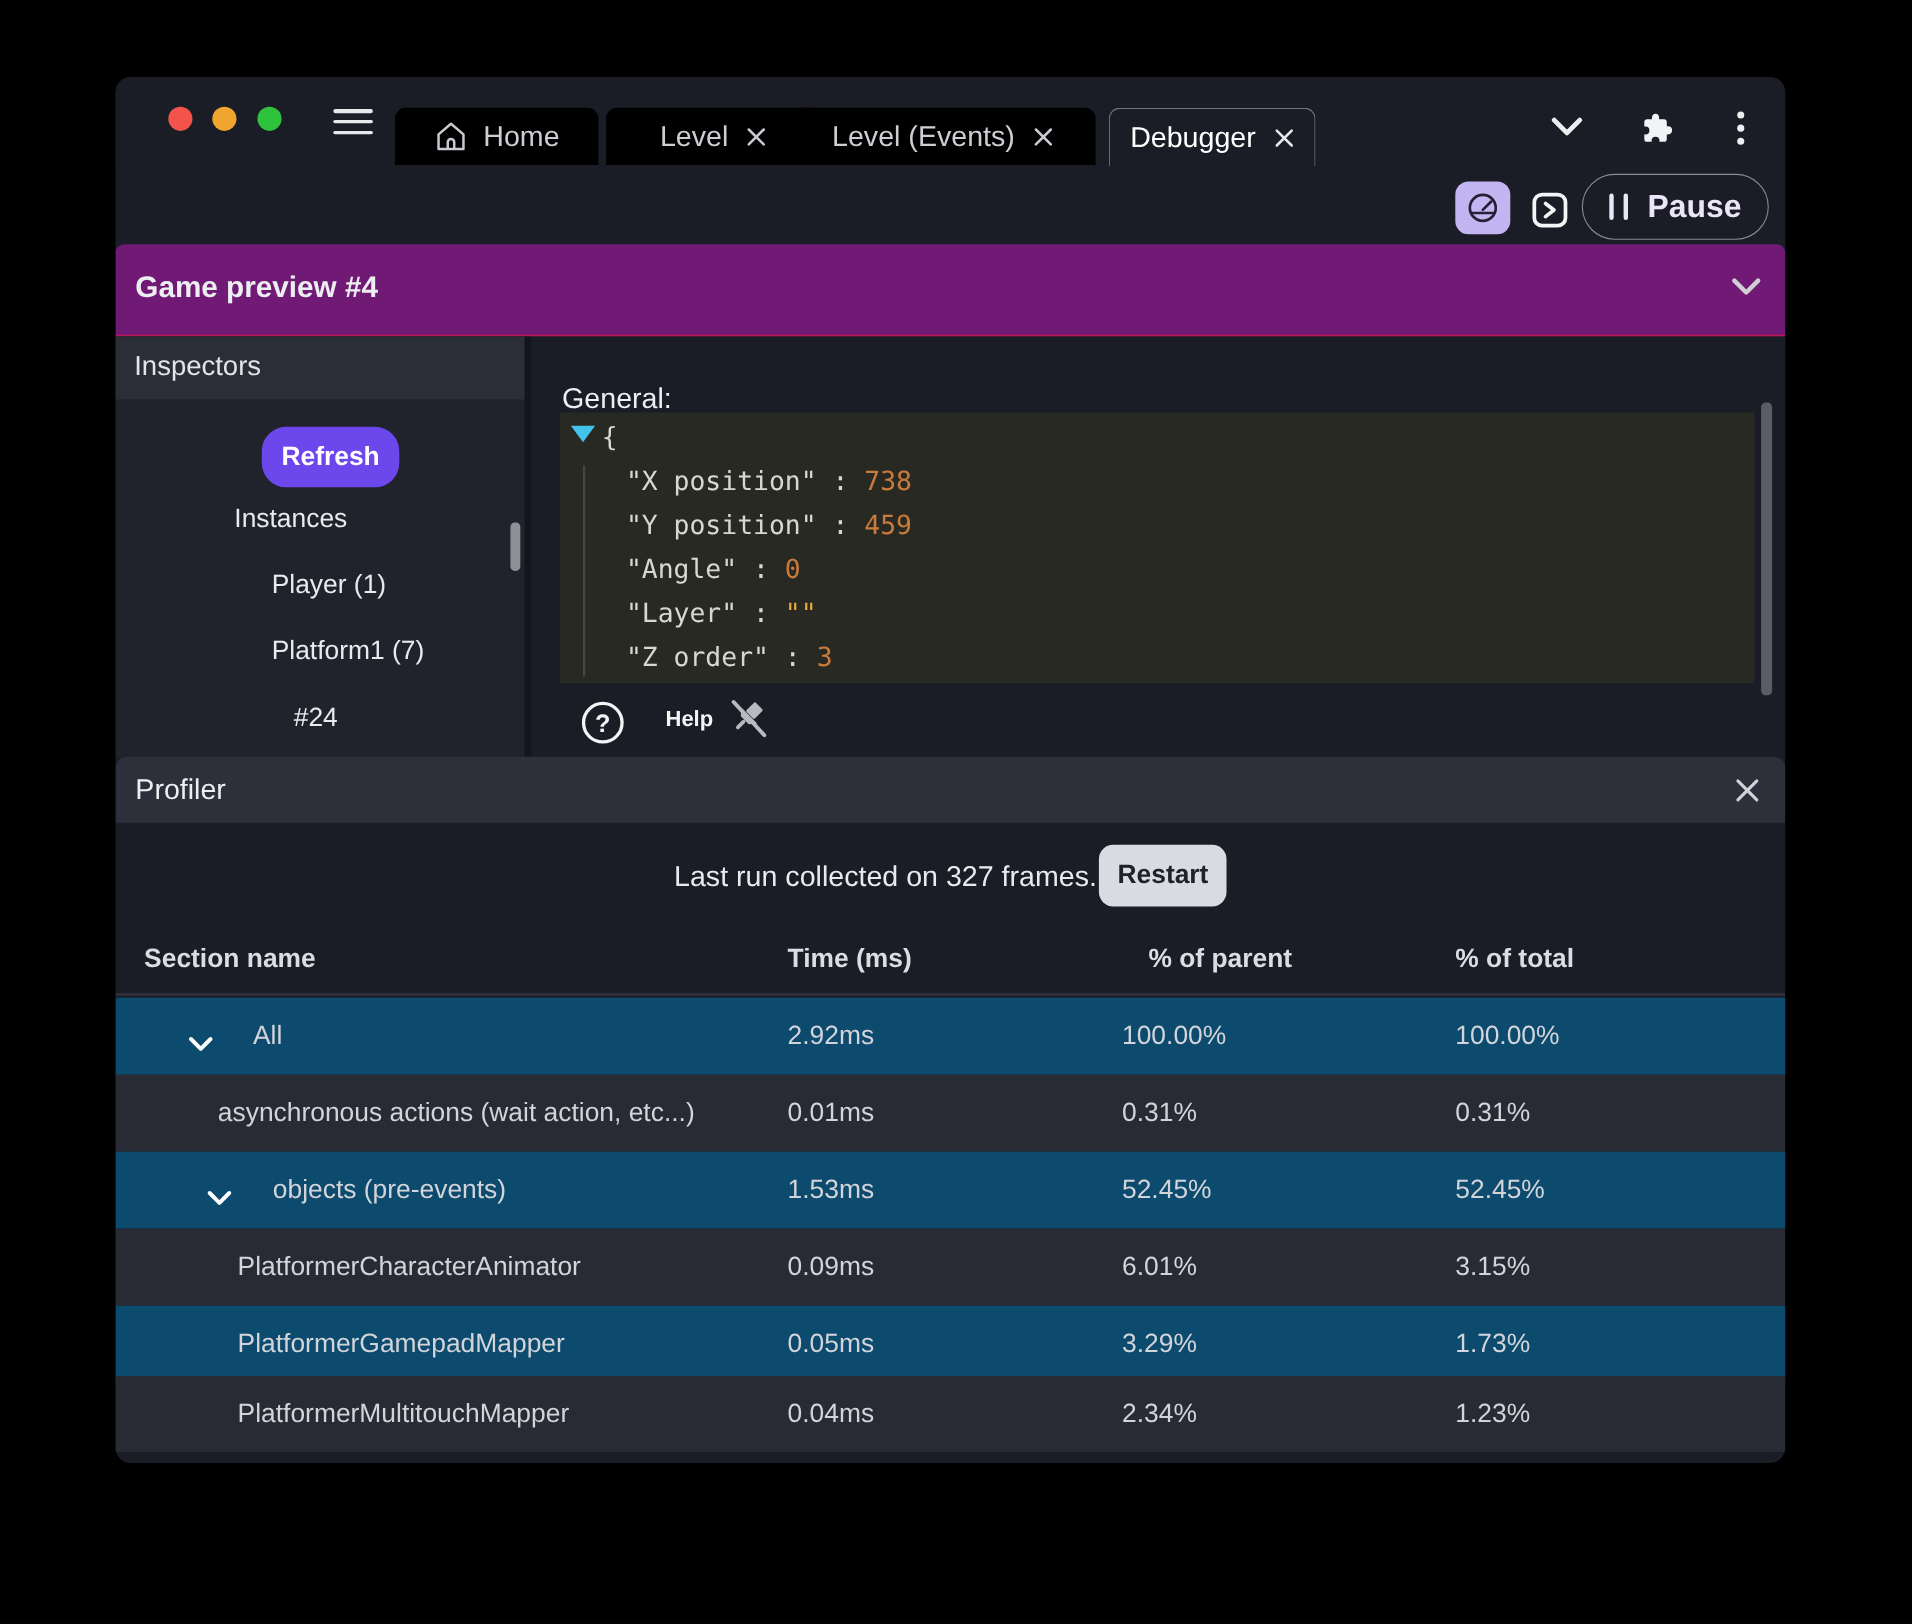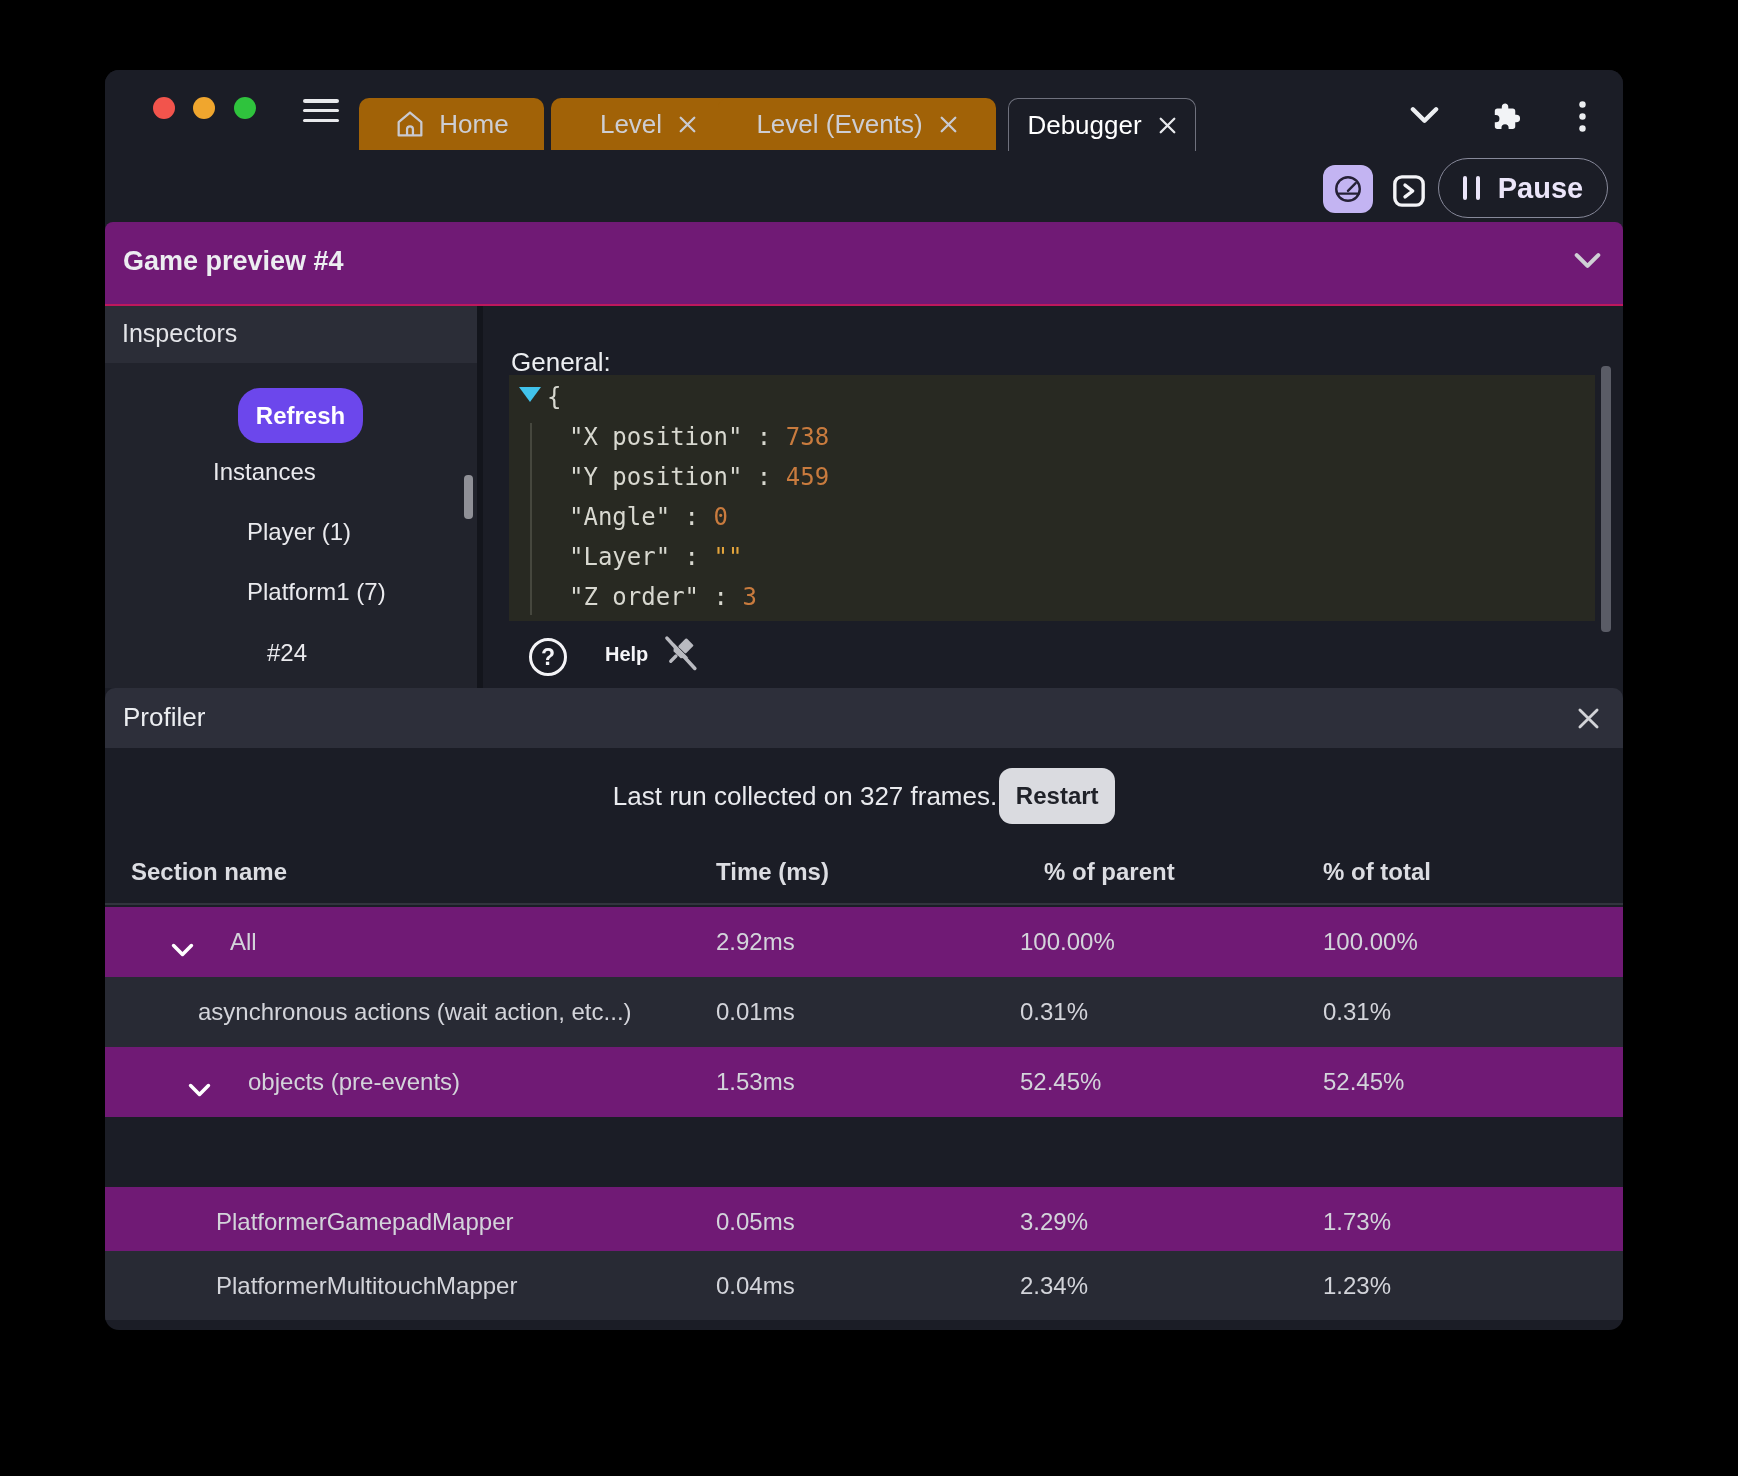--- a/index.html
+++ b/index.html
@@ -11,21 +11,21 @@
   
   .tabbar { position:absolute; left:0; top:0; width:1518px; height:80px; background:#1b1d26; }
   .tl { position:absolute; top:27px; width:22px; height:22px; border-radius:50%; }
   .tl.red { left:48px; background:#f2544c; }
   .tl.yellow { left:88px; background:#f0a62e; }
   .tl.green { left:129px; background:#2fc33d; }
   .hamburger { position:absolute; left:198px; top:29px; width:36px; height:23px; display:flex; flex-direction:column; justify-content:space-between; cursor:pointer; }
   .hamburger span { display:block; height:3.5px; width:36px; background:#e8e9ec; border-radius:2px; }
   .tab { position:absolute; top:28px; height:52px; border-radius:10px 10px 0 0;
          display:flex; align-items:center; justify-content:center; gap:16px;
-         font-size:26px; color:#cdced4; background:#a16207; cursor:pointer; }
+         font-size:26px; color:#cdced4; background:#000000; cursor:pointer; }
   .tab.home   { left:254px; width:185px; gap:13px; }
   .tab.level  { left:446px; width:195px; }
   .tab.events { left:613px; width:278px; }
   .tab.debugger { left:903px; width:188px; height:53px; background:#1b1d26;
                   border:1.5px solid #6f717d; border-bottom:none; color:#ffffff; z-index:2; }
   .closex { display:flex; align-items:center; cursor:pointer; }
   .bar-ico { position:absolute; cursor:pointer; display:flex; }
   .ico-chevron { left:1305px; top:36px; }
   .ico-puzzle  { left:1385px; top:31px; }
   .ico-kebab   { left:1473px; top:31px; }
@@ -82,21 +82,21 @@
 
   .status-row { position:absolute; left:0; top:690px; width:1518px; height:72px;
                 display:flex; align-items:center; justify-content:center; }
   .status-text { font-size:26px; color:#e9eaee; }
   .restart-btn { margin-left:2px; width:116px; height:56px; background:#dadbe0; border:none; border-radius:13px;
                  color:#202229; font-weight:700; font-size:24px; font-family:"Liberation Sans",sans-serif; cursor:pointer; }
 
   .th { position:absolute; top:788px; font-size:24px; font-weight:700; color:#dcdde2; }
   .hdiv { position:absolute; left:0; top:833px; width:1518px; height:2px; background:#32343e; }
   .prow { position:absolute; left:0; width:1518px; height:70px; }
-  .row-dark  { background:#701a75;padding-left:23px; }
+  .row-dark  { background:#0c4a6e;padding-left:23px; }
   .row-light { background:#282a34; }
   .prow span { position:absolute; top:21px; font-size:24px; color:#d3d4da; white-space:nowrap; }
   .prow .chev { position:absolute; top:28px; cursor:pointer; }
   .c-time  { left:611px; }
   .c-par   { left:915px; }
   .c-tot   { left:1218px; }
 </style>
 </head>
 <body>
 
@@ -286,20 +286,26 @@
       <svg viewBox="0 0 18 11" width="23" height="14">
           <polyline points="2,2 9,9 16,2" fill="none" stroke="#ffffff" stroke-width="2.8" stroke-linecap="round" stroke-linejoin="round"></polyline>
         </svg>
     </span>
     <span style="left:143px;">objects (pre-events)</span>
     <span class="c-time">1.53ms</span>
     <span class="c-par">52.45%</span>
     <span class="c-tot">52.45%</span>
   </div>
 
+  <div class="prow row-light" style="top:1047px;">
+    <span style="left:111px;">PlatformerCharacterAnimator</span>
+    <span class="c-time">0.09ms</span>
+    <span class="c-par">6.01%</span>
+    <span class="c-tot">3.15%</span>
+  </div>
 
   <div class="prow row-dark" style="top:1117px;">
     <span style="left:111px;">PlatformerGamepadMapper</span>
     <span class="c-time">0.05ms</span>
     <span class="c-par">3.29%</span>
     <span class="c-tot">1.73%</span>
   </div>
 
   <div class="prow row-light" style="top:1181px; height:69px;">
     <span style="left:111px;">PlatformerMultitouchMapper</span>

